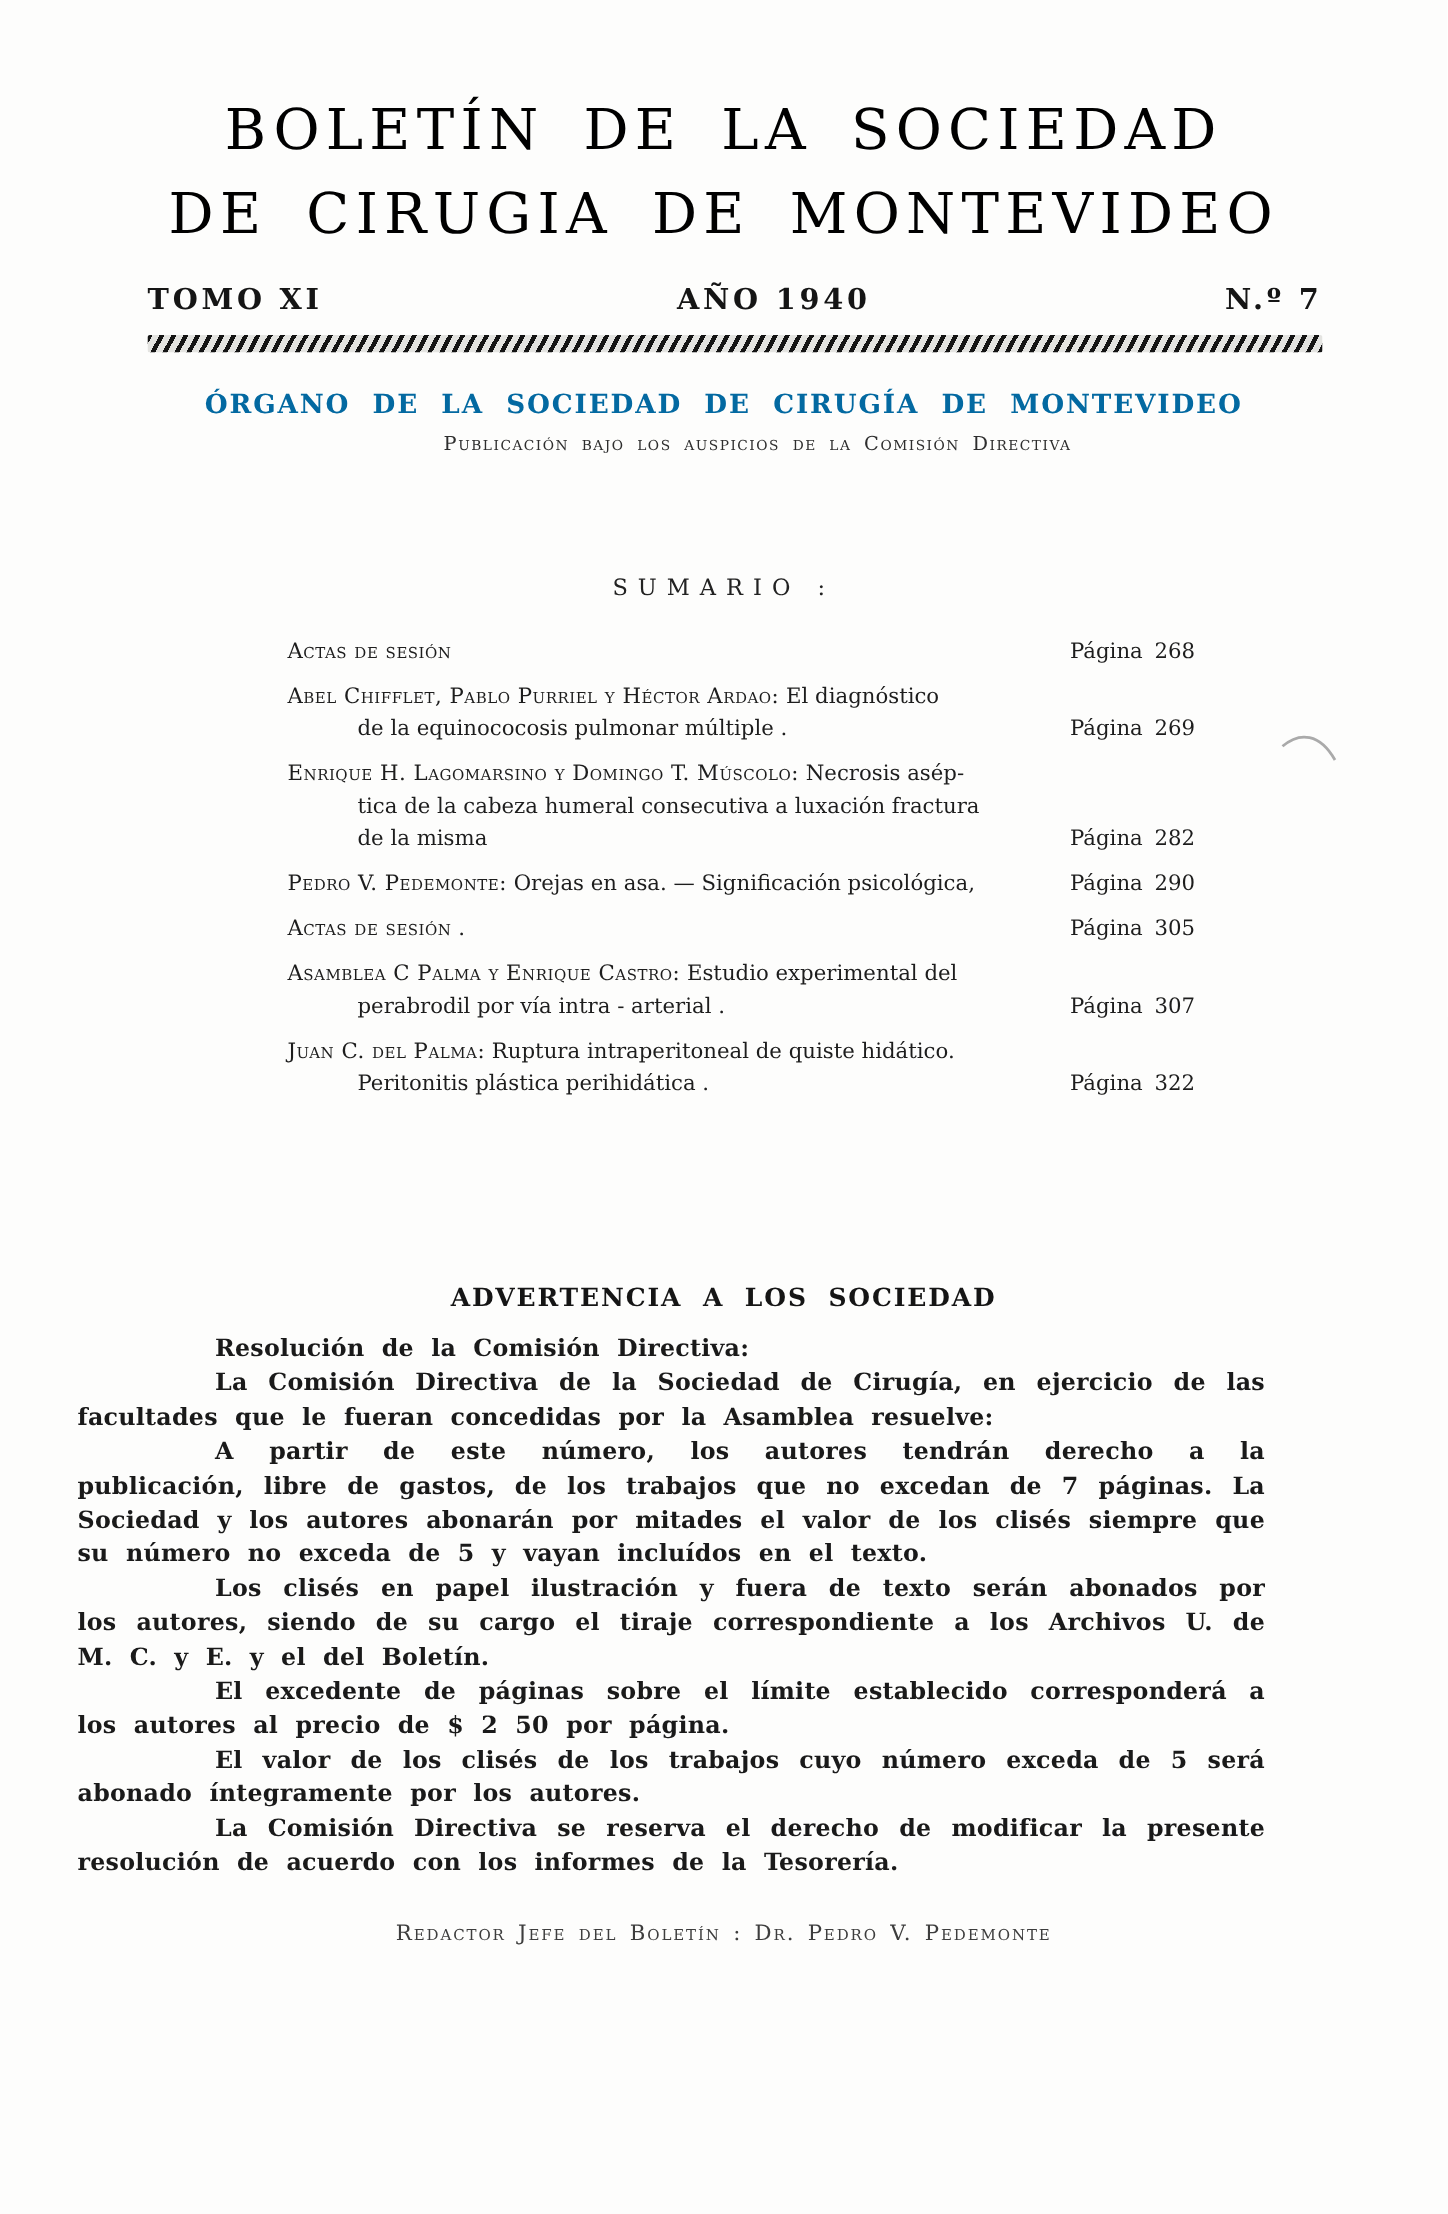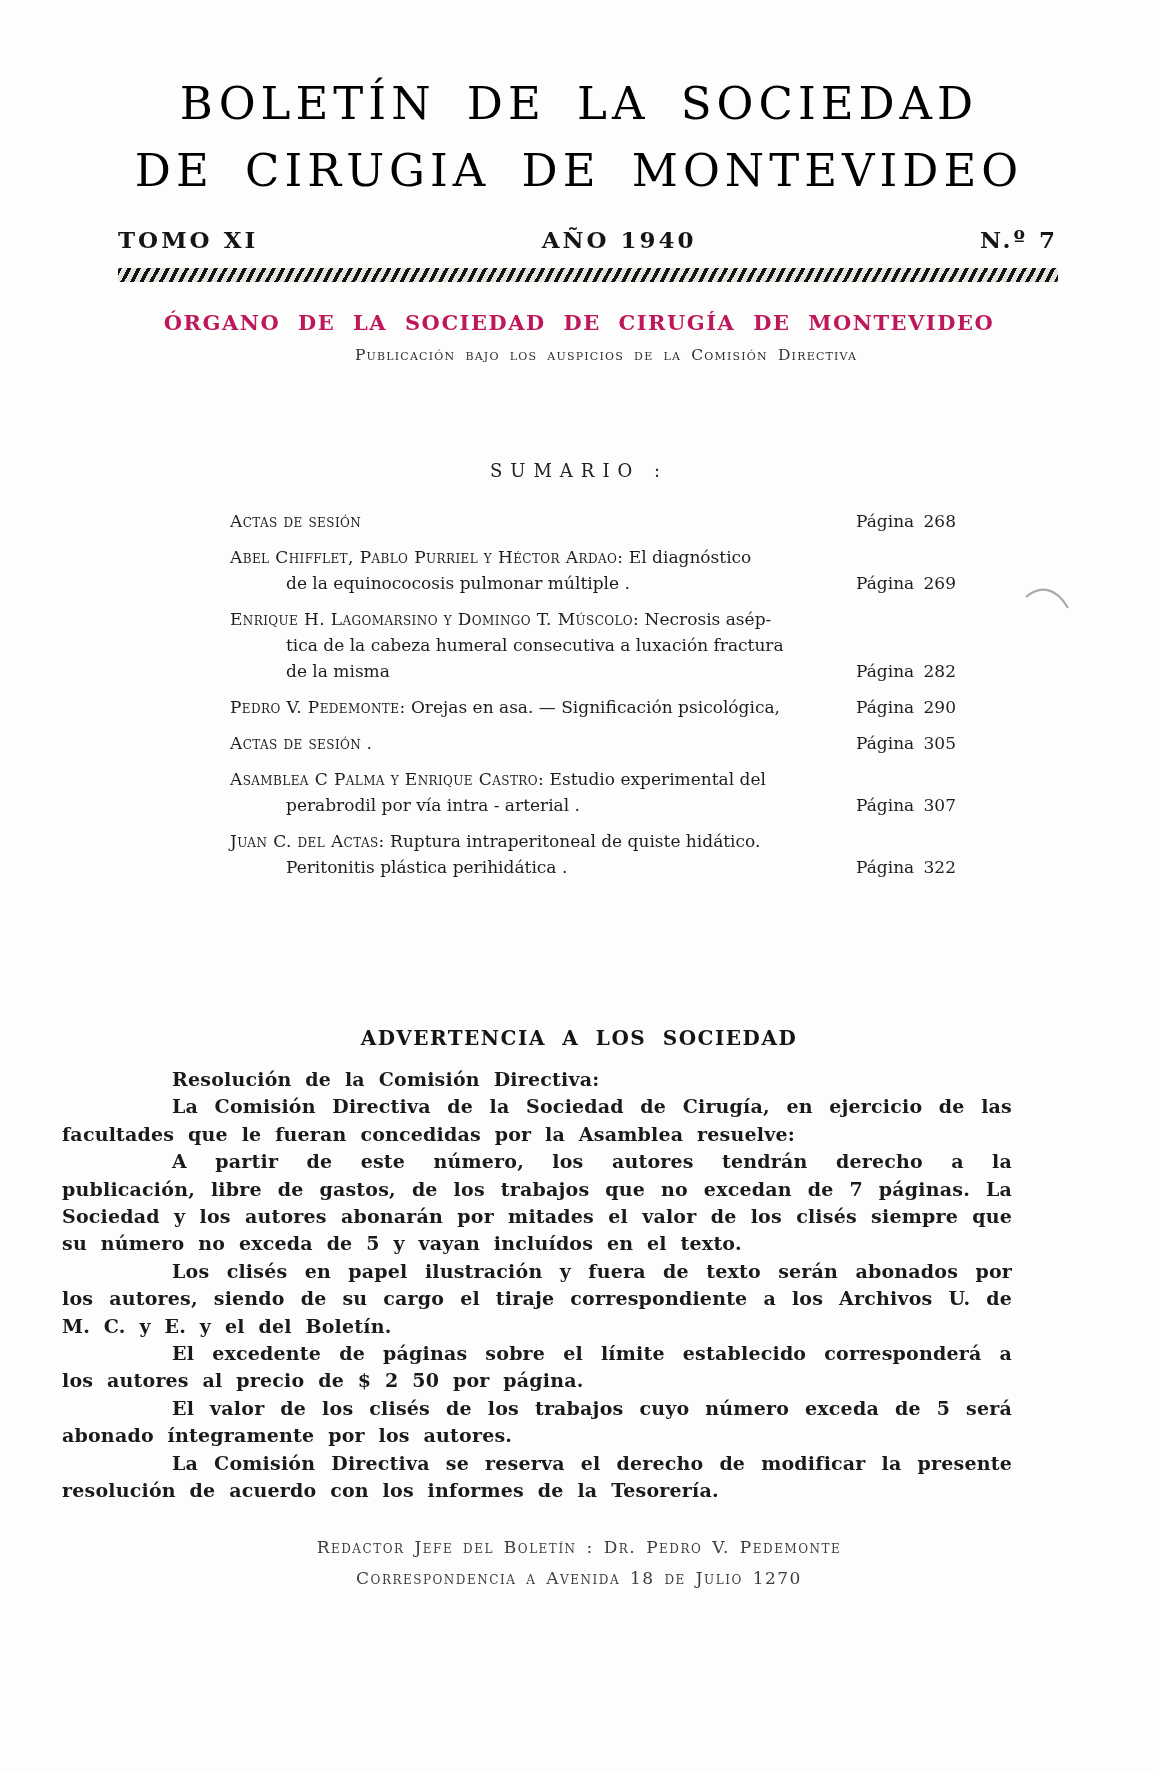--- a/index.html
+++ b/index.html
@@ -27,21 +27,21 @@
   }
   .rule-zigzag{
     position:absolute;top:268px;left:118px;width:940px;height:14px;
     background-color:#e4e4e1;
     background-image:repeating-linear-gradient(118deg,#141414 0 3.5px,rgba(0,0,0,0) 3.5px 8.5px);
     border-radius:2px;
   }
   .organo{
     position:absolute;top:310px;left:0;width:100%;
     text-align:center;font-weight:bold;font-size:21px;
-    letter-spacing:1.5px;word-spacing:9px;color:#be185d;
+    letter-spacing:1.5px;word-spacing:9px;color:#0369a1;
   }
   .auspicios{
     position:absolute;top:346px;left:0;width:100%;
     text-align:center;font-size:15.5px;
     font-variant:small-caps;letter-spacing:1.2px;word-spacing:4px;
     color:#2e2e2e;
     padding-left:27px;
   }
   
   .sumario-heading{
@@ -171,21 +171,21 @@
         <div class="toc-line ind"><span>perabrodil por vía intra - arterial .</span></div>
       </div>
       <div class="toc-page">
         <span>Página</span>
         <span>307</span>
       </div>
     </div>
 
     <div class="toc-row">
       <div class="toc-text">
-        <div class="toc-line"><span class="sc">Juan C. del Actas:</span><span> Ruptura intraperitoneal de quiste hidático.</span></div>
+        <div class="toc-line"><span class="sc">Juan C. del Palma:</span><span> Ruptura intraperitoneal de quiste hidático.</span></div>
         <div class="toc-line ind"><span>Peritonitis plástica perihidática .</span></div>
       </div>
       <div class="toc-page">
         <span>Página</span>
         <span>322</span>
       </div>
     </div>
 
   </div>
 
@@ -196,16 +196,15 @@
     <p>La Comisión Directiva de la Sociedad de Cirugía, en ejercicio de las facultades que le fueran concedidas por la Asamblea resuelve:</p>
     <p>A partir de este número, los autores tendrán derecho a la publicación, libre de gastos, de los trabajos que no excedan de 7 páginas. La Sociedad y los autores abonarán por mitades el valor de los clisés siempre que su número no exceda de 5 y vayan incluídos en el texto.</p>
     <p>Los clisés en papel ilustración y fuera de texto serán abonados por los autores, siendo de su cargo el tiraje correspondiente a los Archivos U. de M. C. y E. y el del Boletín.</p>
     <p>El excedente de páginas sobre el límite establecido corresponderá a los autores al precio de $ 2 50 por página.</p>
     <p>El valor de los clisés de los trabajos cuyo número exceda de 5 será abonado íntegramente por los autores.</p>
     <p>La Comisión Directiva se reserva el derecho de modificar la presente resolución de acuerdo con los informes de la Tesorería.</p>
   </div>
 
   <div class="footer">
     <div>Redactor Jefe del Boletín :  Dr. Pedro V. Pedemonte</div>
-    <div>Correspondencia a Avenida 18 de Julio 1270</div>
   </div>
 
 </div>
 
 </body></html>

